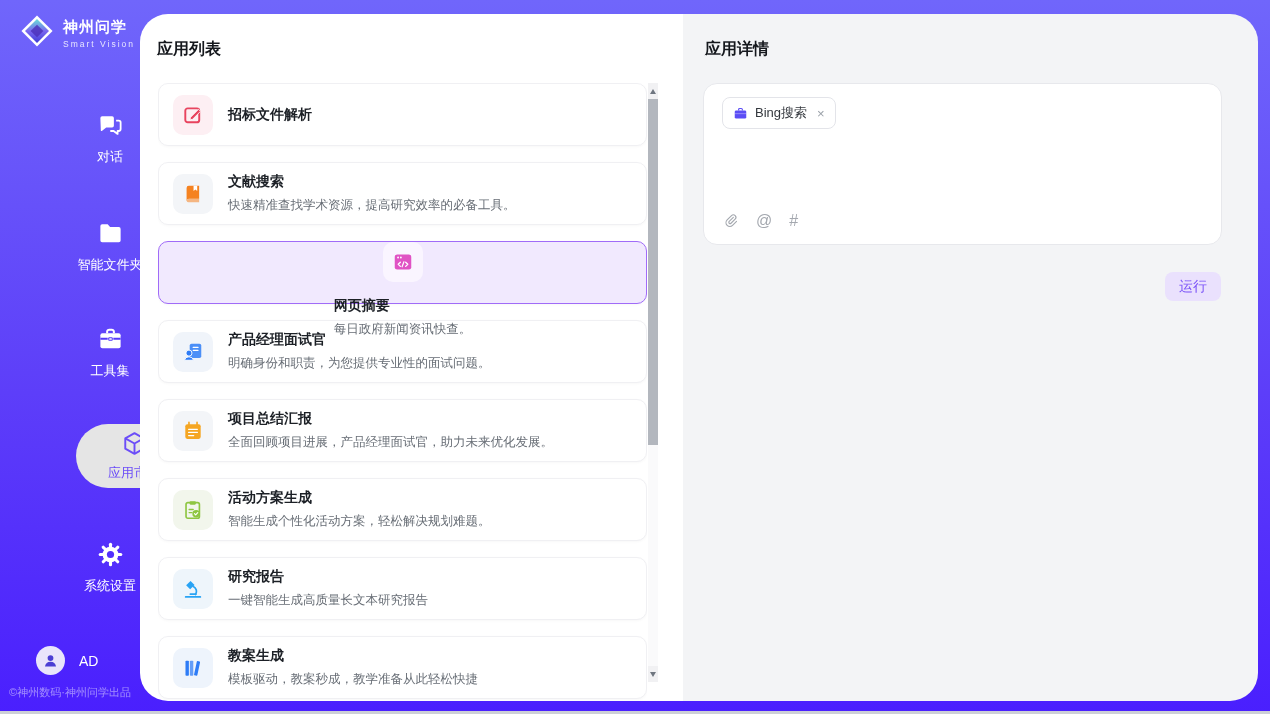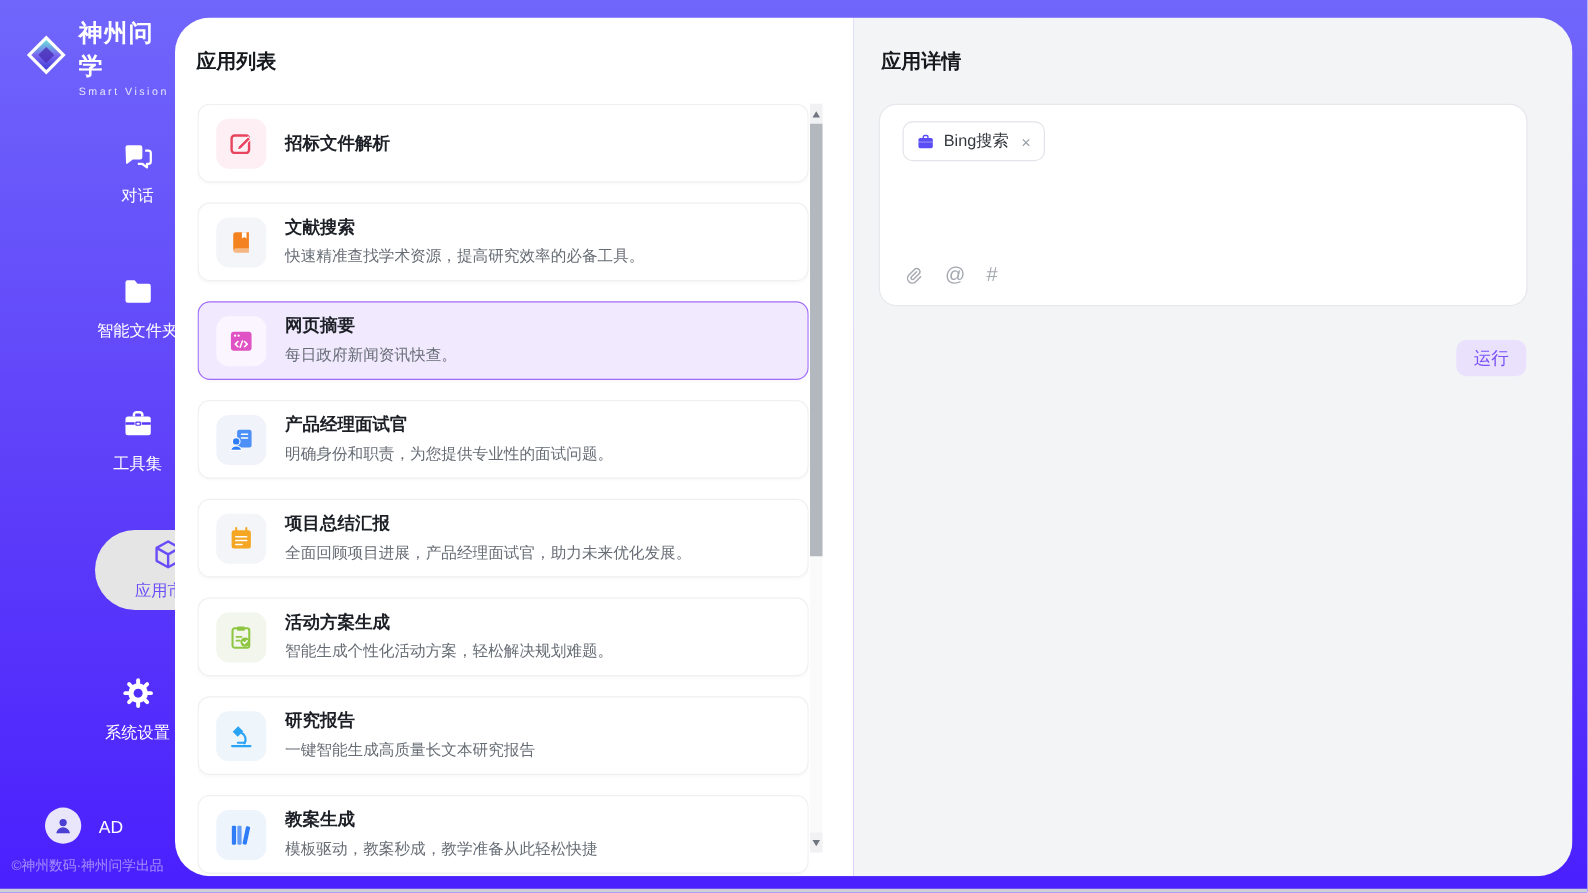--- a/index.html
+++ b/index.html
@@ -4,21 +4,21 @@
 <style>
   html,body{margin:0;padding:0;}
   body{
     width:1270px;height:714px;position:relative;overflow:hidden;
     font-family:"Liberation Sans","DejaVu Sans",sans-serif;
     background:linear-gradient(180deg,var(--sidebar-top,#7066fb) 0%,#5d3ef9 55%,var(--sidebar-bottom,#4a1ffe) 100%);
   }
   
   .sidebar{position:absolute;left:0;top:0;width:140px;height:714px;}
   .logo{position:absolute;left:20px;top:14px;display:flex;align-items:center;gap:9px;}
-  .logo-text .t1{color:#fff;font-size:19px;font-weight:bold;letter-spacing:1px;}
+  .logo-text .t1{color:#fff;font-size:15px;font-weight:bold;letter-spacing:1px;}
   .logo-text .t2{color:#e8e6ff;font-size:8.5px;letter-spacing:2px;margin-top:2px;}
   .nav-item{position:absolute;left:0;width:140px;display:flex;flex-direction:column;align-items:center;gap:9px;color:#fff;cursor:pointer;margin-left:40px;}
   .nav-item .nav-label{font-size:13px;}
   .nav-item.underline .nav-label{}
   .nav-item.n0{top:112px;}
   .nav-item.n1{top:220px;}
   .nav-item.n2{top:326px;}
   .nav-item.n4{top:541px;}
   .nav-item.active{left:36px;width:116px;top:424px;height:64px;background:#e5e5e5;border-radius:34px 0 0 34px;justify-content:center;gap:7px;color:var(--accent,#6b4df8);}
   .nav-item.active::before{content:"";position:absolute;right:0;top:-26px;width:26px;height:26px;
@@ -34,21 +34,21 @@
   .content{position:absolute;left:140px;top:14px;right:12px;bottom:13px;border-radius:28px;overflow:hidden;display:flex;}
   .list-panel{position:relative;width:543px;background:#ffffff;flex:none;}
   .detail-panel{position:relative;flex:1;background:var(--detail-bg,#f3f4f6);}
   .panel-title{position:absolute;top:25px;font-size:16px;font-weight:bold;color:#15181d;margin:0;}
   .list-panel .panel-title{left:17px;}
   .detail-panel .panel-title{left:22px;}
   
   .cards{position:absolute;left:18px;top:69px;width:489px;bottom:0;overflow:hidden;}
   .card{box-sizing:border-box;height:63px;margin-bottom:16px;border:1px solid #f0f0f3;border-radius:10px;background:#fff;
     display:flex;align-items:center;padding:0 14px;gap:15px;box-shadow:0 1px 3px rgba(20,20,40,0.03);cursor:pointer;}
-  .card.selected{background:var(--sel-bg,#f1e9fe);border-color:var(--sel-border,#a06bf8);}
+  .card.selected{background:var(--sel-bg,#f1e9fe);border-color:var(--sel-border,#a06bf8);flex-direction:column;}
   .card-icon{width:40px;height:40px;border-radius:10px;flex:none;display:flex;align-items:center;justify-content:center;}
   .card-title{font-size:14px;font-weight:bold;color:#1c2026;}
   .card-desc{font-size:12.5px;color:#676d75;margin-top:6px;}
   
   .sb{position:absolute;left:508px;top:69px;width:10px;height:599px;background:#fafafb;}
   .sb-btn{position:absolute;left:0;width:10px;height:16px;background:#f1f1f3;display:flex;align-items:center;justify-content:center;cursor:pointer;}
   .sb-btn.up{top:0;}
   .sb-btn.down{bottom:0;}
   .tri-up{width:0;height:0;border-left:3.5px solid transparent;border-right:3.5px solid transparent;border-bottom:5px solid #6f7680;}
   .tri-down{width:0;height:0;border-left:3.5px solid transparent;border-right:3.5px solid transparent;border-top:5px solid #6f7680;}

